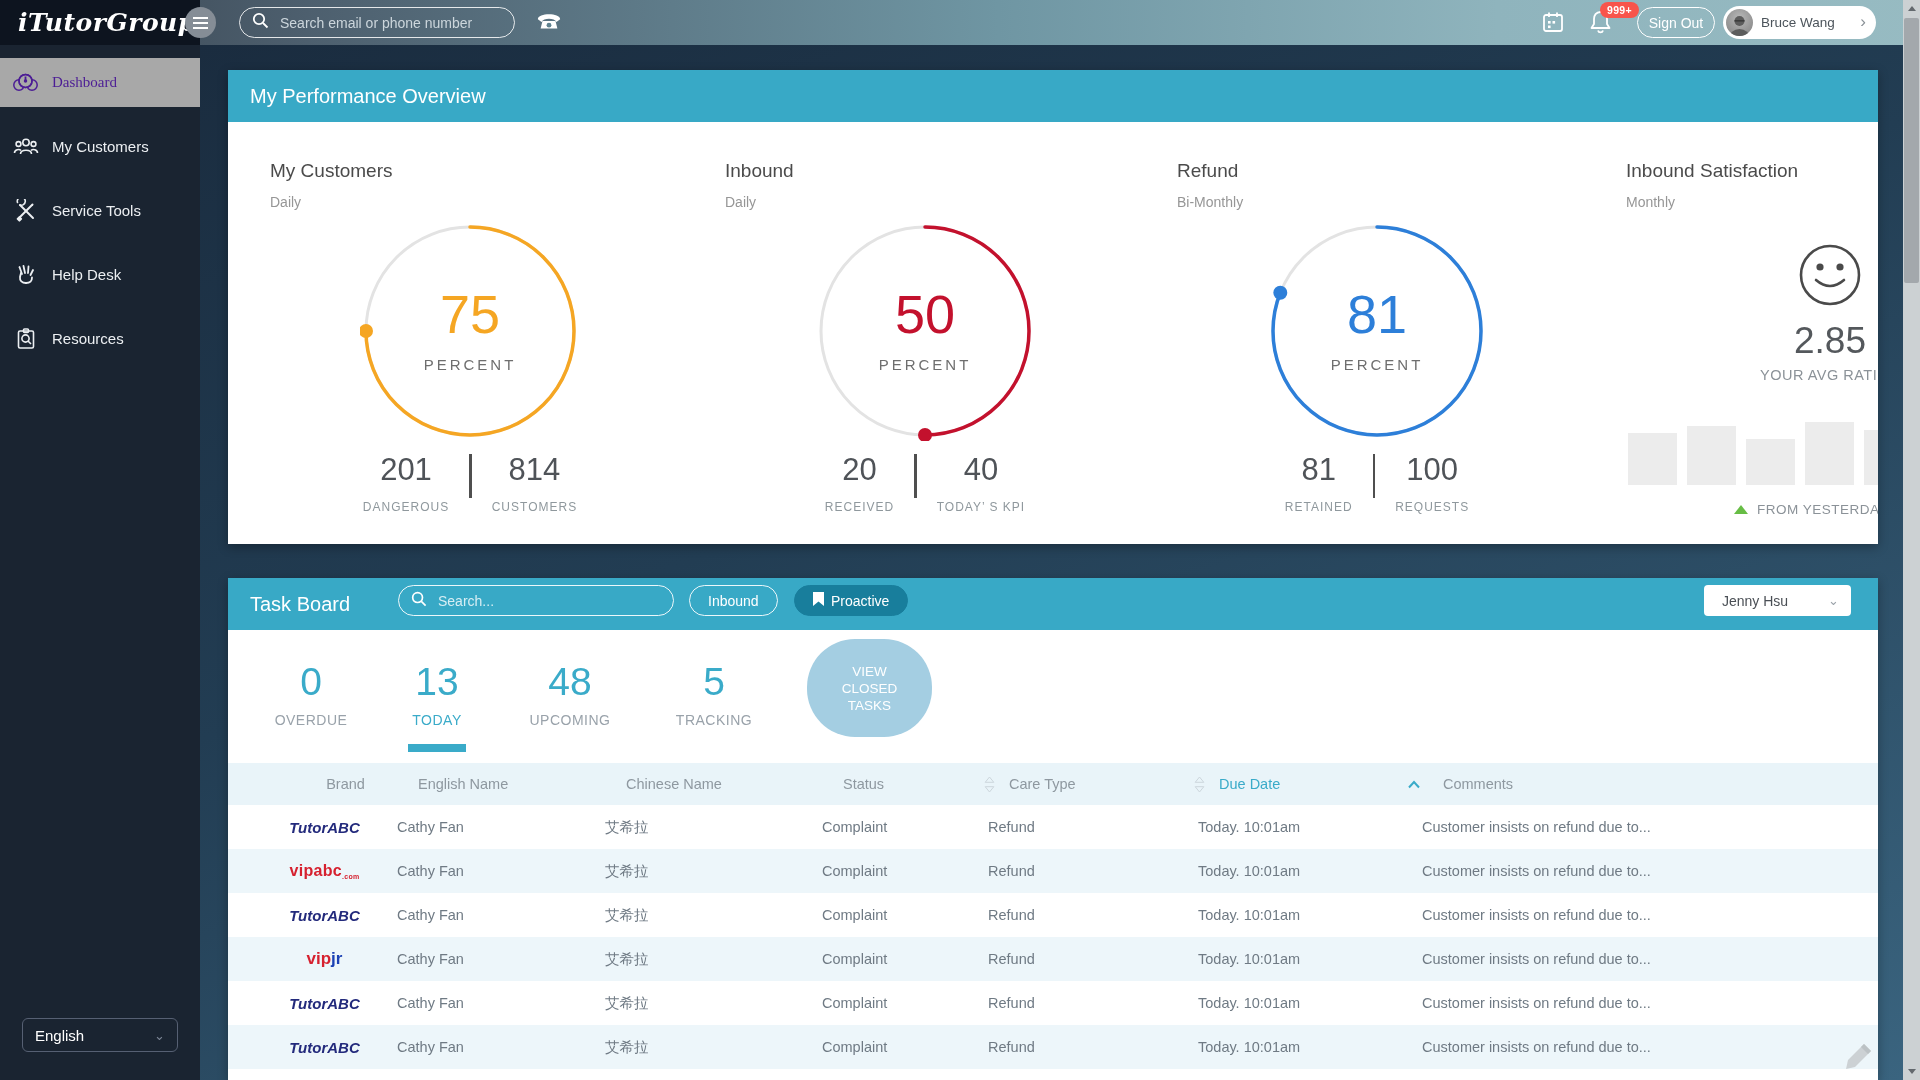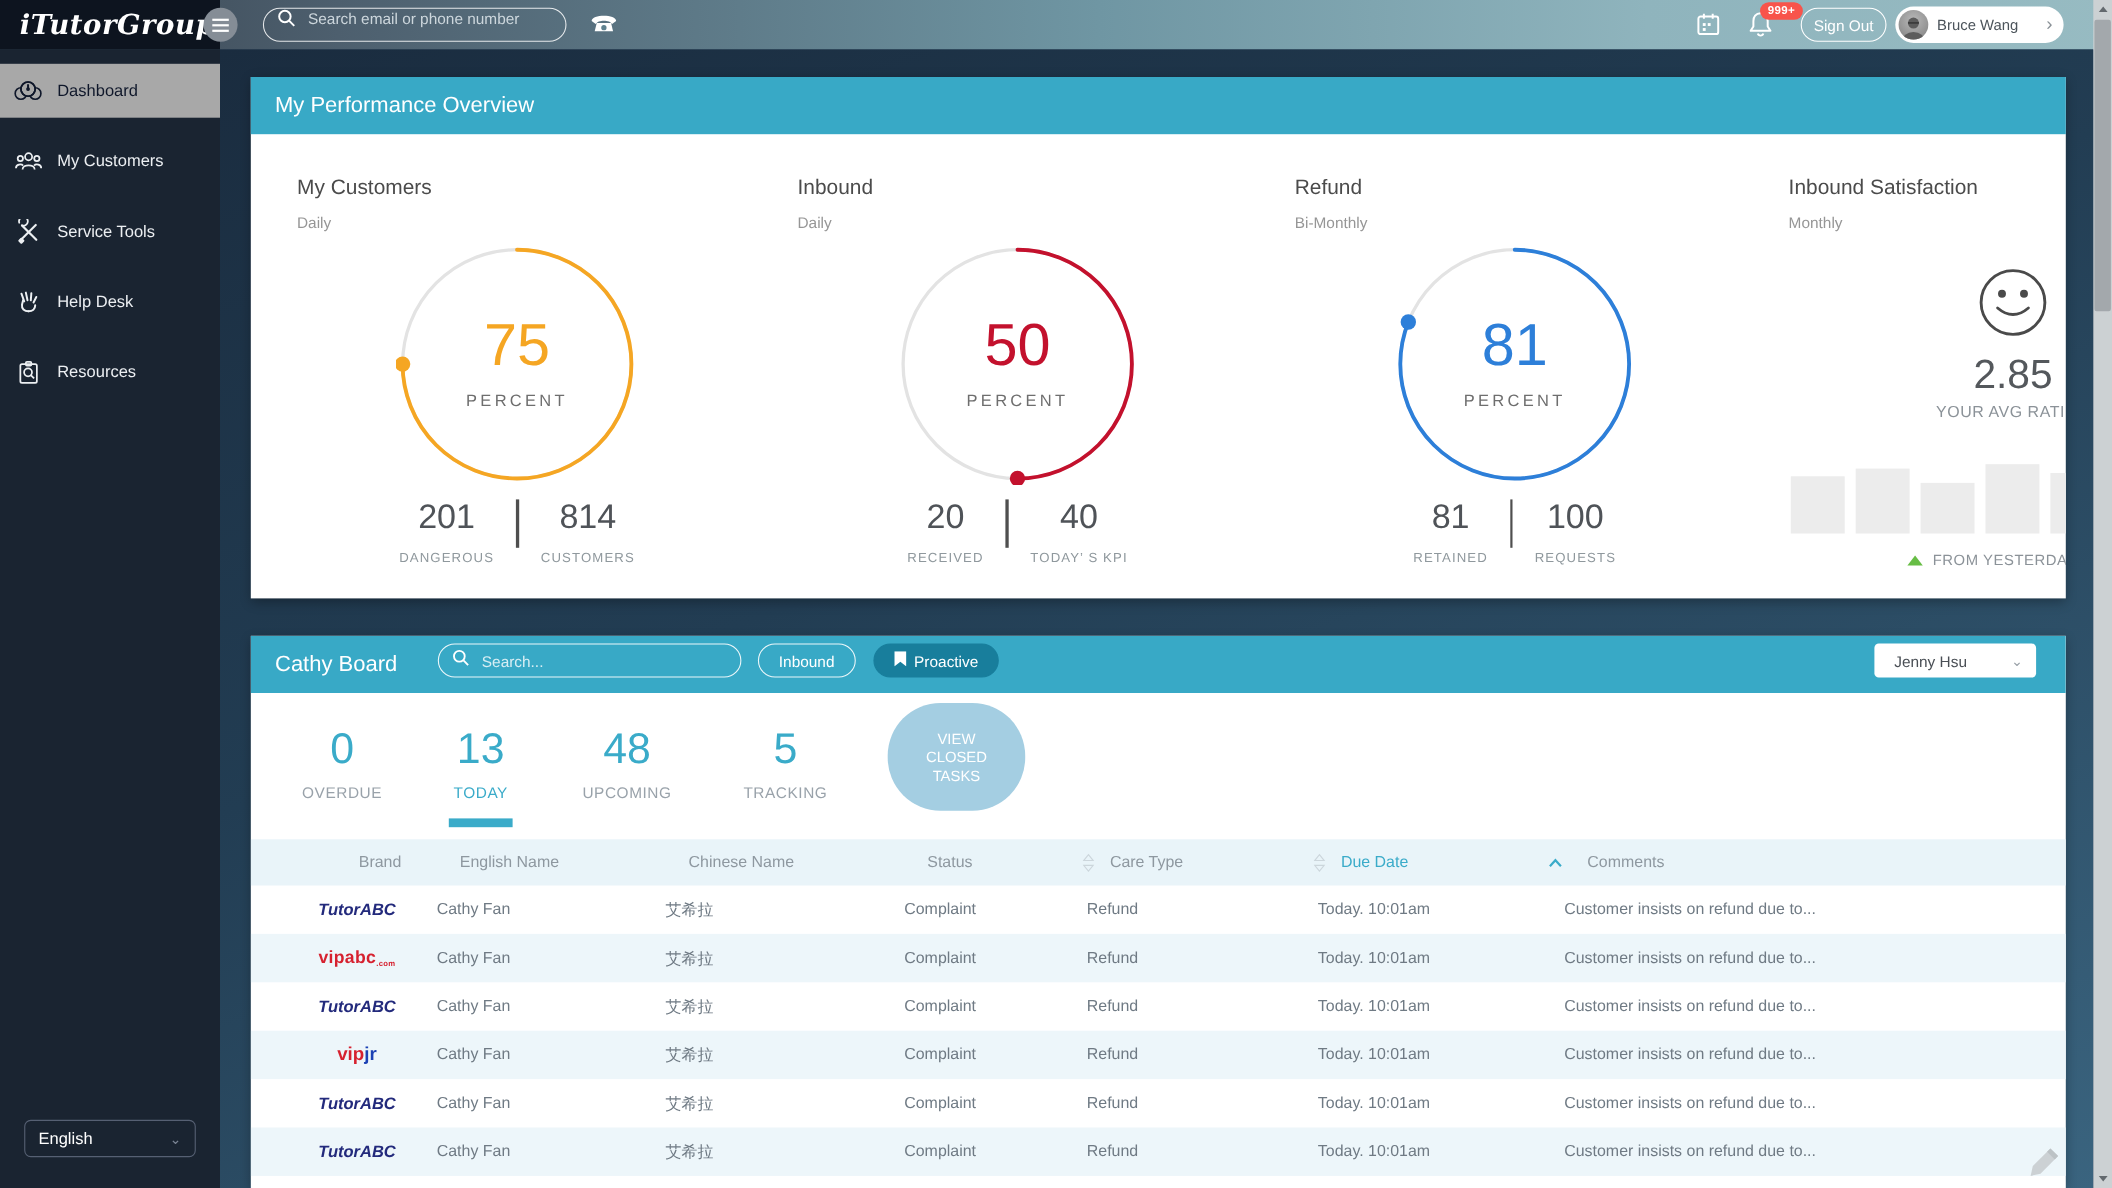--- a/index.html
+++ b/index.html
@@ -11,21 +11,21 @@
     background:linear-gradient(90deg,#37434f 0%,#4d5f6e 16%,#6f96a3 52%,#8fb4bd 78%,#97bbc2 100%);}
   .logo-box{position:absolute;left:0;top:0;width:200px;height:45px;background:#0d141f;
     display:flex;align-items:center;padding-left:18px;box-sizing:border-box;}
   .logo-text{color:#fff;font-family:"DejaVu Serif",serif;font-style:italic;font-weight:bold;
     font-size:25px;letter-spacing:.5px;}
   .hamburger{position:absolute;left:185px;top:7px;width:31px;height:31px;border-radius:50%;
     background:#858d96;border:none;cursor:pointer;display:flex;flex-direction:column;
     align-items:center;justify-content:center;gap:3px;}
   .hamburger i{display:block;width:15px;height:2px;background:#fff;}
   .tb-search{position:absolute;left:239px;top:7px;width:276px;height:31px;box-sizing:border-box;
-    border:1.5px solid rgba(255,255,255,.85);border-radius:16px;display:flex;align-items:flex-start;
+    border:1.5px solid rgba(255,255,255,.85);border-radius:16px;display:flex;align-items:center;
     padding:0 12px;gap:9px;}
   .tb-search input{flex:1;background:transparent;border:none;outline:none;color:#eef3f6;font-size:14px;
     font-family:"Liberation Sans",sans-serif;}
   .tb-search input::placeholder{color:#ccd6dc;}
   .tb-phone{position:absolute;left:536px;top:9px;cursor:pointer;}
   .tb-cal{position:absolute;left:1541px;top:10px;cursor:pointer;}
   .tb-bell{position:absolute;left:1588px;top:9px;cursor:pointer;}
   .tb-badge{position:absolute;left:1600px;top:2px;background:#f8544b;color:#fff;font-size:10.5px;
     padding:2px 7px;border-radius:9px;font-weight:bold;letter-spacing:.3px;}
   .tb-signout{position:absolute;left:1637px;top:7px;width:78px;height:31px;box-sizing:border-box;
@@ -40,21 +40,21 @@
   .tb-user .uname{margin-left:8px;font-size:13.5px;color:#4c545b;flex:1;}
   .tb-user .uchev{color:#8a9197;font-size:17px;line-height:1;margin-top:-2px;}
 
   
   .sidebar{position:absolute;left:0;top:45px;width:200px;height:1035px;background:#1a2431;}
   .side-nav{padding-top:13px;}
   .side-item{height:49px;margin-bottom:15px;display:flex;align-items:center;padding-left:12px;
     color:#eceff2;font-size:15px;cursor:pointer;}
   .side-item .sic{width:27px;height:26px;display:flex;align-items:center;justify-content:center;flex:none;}
   .side-item .slb{margin-left:13px;}
-  .side-item.active{background:#a8a8a8;color:#0f172a;}
+  .side-item.active{background:#a8a8a8;color:#4c1d95;font-family:Liberation Serif, serif;}
   .lang{position:absolute;left:22px;bottom:28px;width:156px;height:34px;box-sizing:border-box;
     border:1.5px solid #566073;border-radius:6px;color:#fff;display:flex;align-items:center;
     justify-content:space-between;padding:0 12px;font-size:15px;cursor:pointer;}
   .lang .lchev{color:#7c8696;font-size:13px;}
 
   
   .main{position:absolute;left:200px;top:45px;width:1703px;height:1035px;overflow:hidden;
     background:linear-gradient(160deg,#1a2c3f 0%,#223d53 42%,#3a647f 100%);}
   .card{position:absolute;background:#fff;box-shadow:0 3px 10px rgba(0,0,0,.3);}
   .card-head{height:44px;background:#38a9c6;color:#fff;font-size:20px;display:flex;
@@ -369,21 +369,21 @@
             <div class="sat-trend">
               <span class="tri-up" style="border-bottom-color:#67bd45"></span>
               <span>FROM YESTERDAY</span>
             </div>
           </div>
         </div>
     </section>
 
     <section class="card task-card">
       <div class="card-head">
-        <span>Cathy Board</span>
+        <span>Task Board</span>
         <div class="tsearch">
           <span>
             <svg width="16" height="16" viewBox="0 0 17 17">
                 <circle cx="7" cy="7" r="5.2" fill="none" stroke="#fff" stroke-width="1.8"></circle>
                 <line x1="11" y1="11" x2="15.5" y2="15.5" stroke="#fff" stroke-width="1.8"></line>
               </svg>
           </span>
           <input placeholder="Search..." style="">
         </div>
         <span id="filters">

